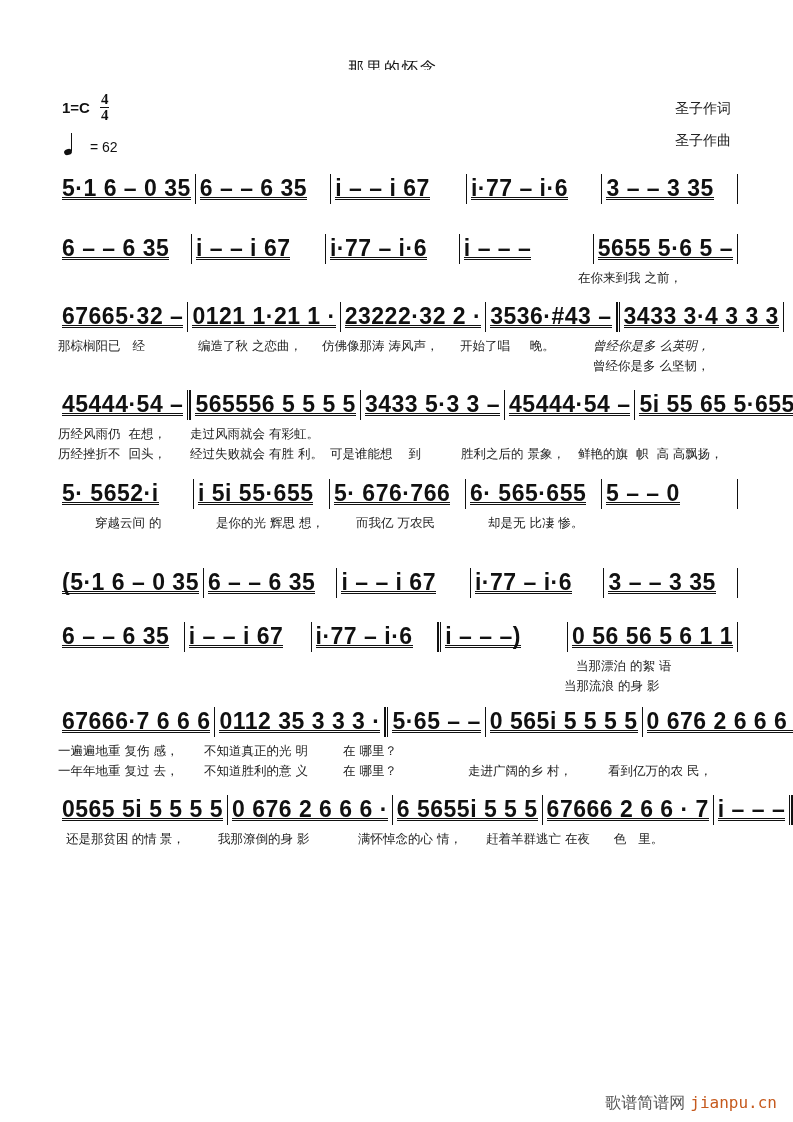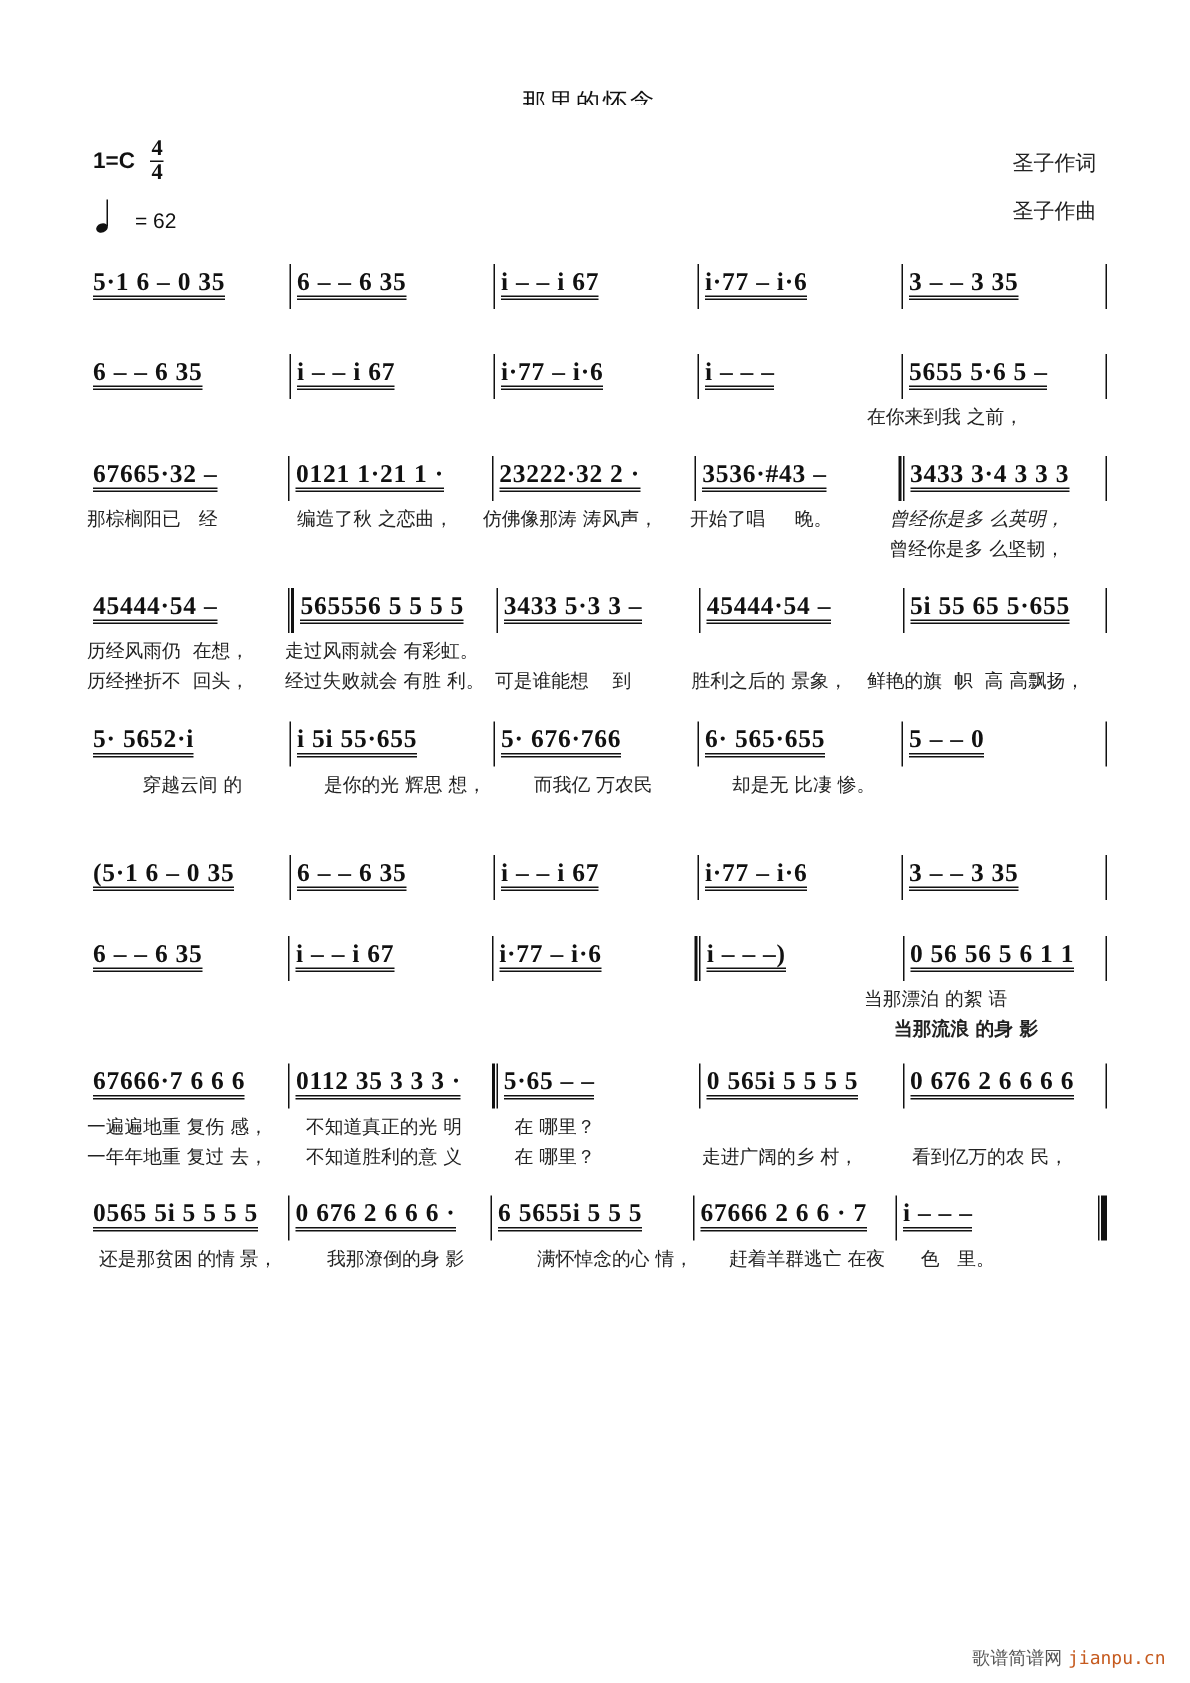--- a/index.html
+++ b/index.html
@@ -17,31 +17,31 @@
            display: flex; align-items: flex-end; gap: 16px; }
   .note-icon { display: inline-block; position: relative; width: 10px; height: 22px; }
   .note-icon .stem { position: absolute; left: 7px; top: 0; width: 1px; height: 18px; background: #111; }
   .note-icon .head { position: absolute; left: 0; bottom: 0; width: 8px; height: 6px; background: #111;
                      border-radius: 50%; transform: rotate(-20deg); }
   .credit { position: absolute; right: 62px; font-size: 14px; color: #222; }
   .credit.lyr { top: 100px; }
   .credit.mus { top: 132px; }
 
   .row { position: absolute; left: 58px; width: 680px; }
-  .notes { position: relative; height: 34px; display: flex; align-items: flex-end;
-           font-family: Liberation Serif, serif; font-weight: bold; font-size: 17px; letter-spacing: 0.5px; white-space: nowrap; }
+  .notes { position: relative; height: 34px; display: flex; align-items: center;
+           font-family: Liberation Sans, sans-serif; font-weight: bold; font-size: 23px; letter-spacing: 0.5px; white-space: nowrap; }
   .measure { flex: 1; padding: 0 4px; position: relative; height: 100%; display: flex; align-items: center; }
   .bar { width: 1px; height: 30px; background: #111; flex: 0 0 1px; }
   .bar.rep-start { width: 4px; border-left: 2px solid #111; border-right: 1px solid #111; background: transparent; }
   .bar.rep-end { width: 4px; border-left: 1px solid #111; border-right: 2px solid #111; background: transparent; }
   .bar.final { width: 6px; border-left: 1px solid #111; border-right: 4px solid #111; background: transparent; }
   .uul { border-bottom: 3px double #111; line-height: 18px; }
   .lyrics { font-size: 12.5px; color: #222; white-space: pre; line-height: 20px; position: relative; }
   .lyrics div { position: absolute; white-space: pre; }
-  .watermark { position: absolute; right: 16px; bottom: 8px; font-size: 12px; color: #555; }
+  .watermark { position: absolute; right: 16px; bottom: 8px; font-size: 16px; color: #555; }
   .watermark .site { color: #c65a1e; font-family: "DejaVu Sans Mono", monospace; }
 </style>
 </head>
 <body>
 
 <div class="title"><span>那里的怀念</span></div>
 
 <div class="key">
   <span>1=C</span>
   <span class="timesig">
@@ -228,21 +228,21 @@
         <span class="bar rep-start"></span>
         <span class="measure">
           <span class="uul">i – – –)</span>
         </span>
         <span class="bar"></span>
         <span class="measure">
           <span class="uul">0 56 56 5 6 1 1</span>
         </span>
         <span class="bar"></span>
       </div>
-      <div class="lyrics"><div style="left: 518px; top: 2px;">当那漂泊 的絮 语</div><div style="left: 538px; top: 22px; font-weight: bold;">当那流浪 的身 影</div></div>
+      <div class="lyrics"><div style="left: 518px; top: 2px;">当那漂泊 的絮 语</div><div style="left: 506px; top: 22px;">当那流浪 的身 影</div></div>
     </div>
     <div class="row" style="top: 705px;">
       <div class="notes">
         <span class="measure">
           <span class="uul">67666·7 6 6 6</span>
         </span>
         <span class="bar"></span>
         <span class="measure">
           <span class="uul">0112 35 3 3 3 ·</span>
         </span>

